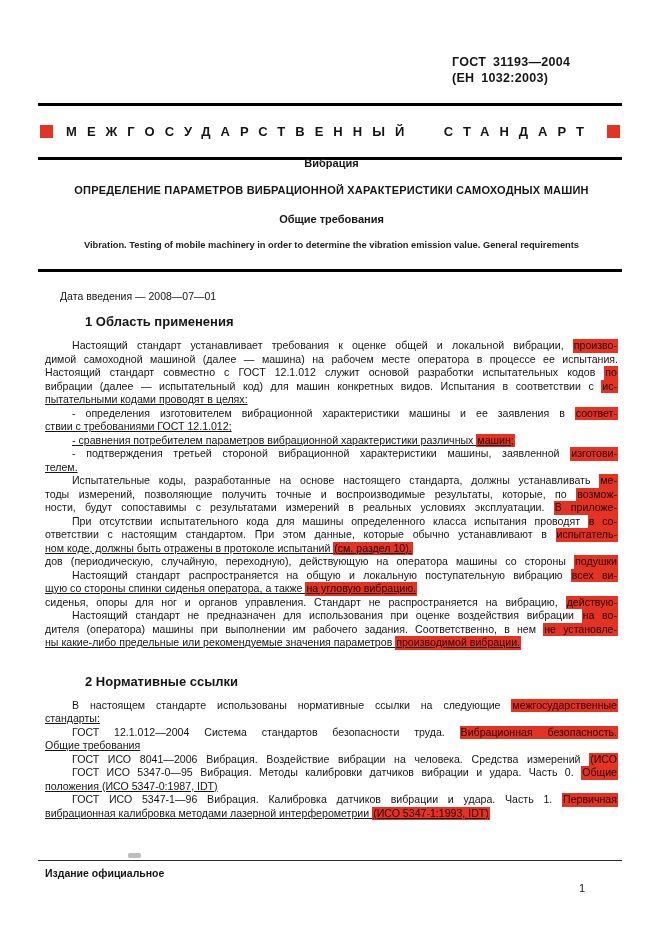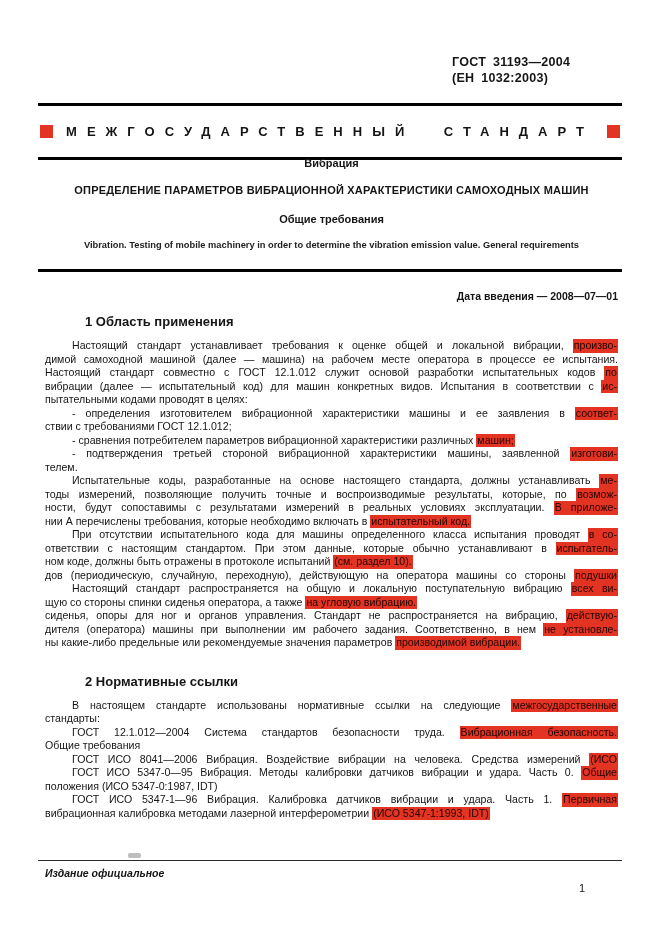--- a/index.html
+++ b/index.html
@@ -29,51 +29,51 @@
     letter-spacing:10px; word-spacing:16px; white-space:nowrap;
   }
   .red-mark { width:13px; height:13px; background:var(--hl,#e23323); flex:0 0 auto; }
   .t-center { position:absolute; left:45px; right:43px; text-align:center;font-weight:bold; }
   .t-category { top:153px; font-weight:bold; font-size:11px; }
   .t-main { top:180px; font-weight:bold; font-size:11px; letter-spacing:0.2px; }
   .t-sub { top:209px; font-weight:bold; font-size:11px; }
   .t-english { top:236px; font-size:9.3px; color:#222; }
   .rule-main { position:absolute; top:265px; left:38px; right:39px; height:3px; background:#000; }
   .date-line {
-    position:absolute; top:286px; left:51px; right:43px;
-    text-align:right; font-weight:bold; font-size:10.5px;
+    position:absolute; top:286px; left:60px; right:43px;
+    font-weight:normal; font-size:10.5px;
   }
   .doc-body { position:absolute; top:308px; left:45px; right:43px; }
   .section-heading {
     font-weight:bold; font-size:13px; line-height:16px;
     margin:2px 0 9px 40px;
   }
   .section-heading + .text-line { }
   .doc-body .section-heading:not(:first-child) { margin-top:24px; }
   .text-line {
     font-size:10.6px; line-height:13.5px;
     overflow:hidden;
   }
   .line-full {
     text-align:justify;
     text-align-last:justify;
     -moz-text-align-last:justify;
     text-justify:inter-word;
   }
-  .line-last { text-align:left; }
+  .line-last { text-align:left;text-decoration:underline; }
   .line-indent { text-indent:27px; }
   .hl { background:var(--hl,#e23323); padding:12px 1px; color:#260503; }
   .smudge {
     position:absolute; left:128px; top:849px;
     width:13px; height:5px; background:#bdbdbd; border-radius:2px;
   }
   .footer-rule { position:absolute; top:856px; left:38px; right:39px; height:1px; background:#2a2a2a; }
   .edition {
     position:absolute; top:863px; left:45px;
-    font-weight:bold; font-style:italic; font-size:10.5px;
+    font-weight:bold; font-size:10.5px;
   }
   .page-num { position:absolute; top:878px; right:76px; font-size:11px; }
 </style>
 </head>
 <body>
 
 <div class="page">
 
   <div class="doc-num">
     <div>ГОСТ 31193—2004</div>
@@ -107,28 +107,28 @@
       <div class="text-line line-full"><span>вибрации (далее — испытательный код) для машин конкретных видов. Испытания в соответствии с </span><span class="hl">ис-</span></div>
       <div class="text-line line-last"><span>пытательными кодами проводят в целях:</span></div>
       <div class="text-line line-full line-indent"><span>- определения изготовителем вибрационной характеристики машины и ее заявления в </span><span class="hl">соответ-</span></div>
       <div class="text-line line-last"><span>ствии с требованиями ГОСТ 12.1.012;</span></div>
       <div class="text-line line-last line-indent"><span>- сравнения потребителем параметров вибрационной характеристики различных </span><span class="hl">машин;</span></div>
       <div class="text-line line-full line-indent"><span>- подтверждения третьей стороной вибрационной характеристики машины, заявленной </span><span class="hl">изготови-</span></div>
       <div class="text-line line-last"><span>телем.</span></div>
       <div class="text-line line-full line-indent"><span>Испытательные коды, разработанные на основе настоящего стандарта, должны устанавливать </span><span class="hl">ме-</span></div>
       <div class="text-line line-full"><span>тоды измерений, позволяющие получить точные и воспроизводимые результаты, которые, по </span><span class="hl">возмож-</span></div>
       <div class="text-line line-full"><span>ности, будут сопоставимы с результатами измерений в реальных условиях эксплуатации. </span><span class="hl">В приложе-</span></div>
-      <div class="text-line line-last"><span>нии А перечислены требования, которые необходимо включать в </span><span class="hl">испытательный код.</span></div>
       <div class="text-line line-full line-indent"><span>При отсутствии испытательного кода для машины определенного класса испытания проводят </span><span class="hl">в со-</span></div>
       <div class="text-line line-full"><span>ответствии с настоящим стандартом. При этом данные, которые обычно устанавливают в </span><span class="hl">испытатель-</span></div>
       <div class="text-line line-last"><span>ном коде, должны быть отражены в протоколе испытаний </span><span class="hl">(см. раздел 10).</span></div>
       <div class="text-line line-full"><span>дов (периодическую, случайную, переходную), действующую на оператора машины со стороны </span><span class="hl">подушки</span></div>
       <div class="text-line line-full line-indent"><span>Настоящий стандарт распространяется на общую и локальную поступательную вибрацию </span><span class="hl">всех ви-</span></div>
       <div class="text-line line-last"><span>щую со стороны спинки сиденья оператора, а также </span><span class="hl">на угловую вибрацию.</span></div>
       <div class="text-line line-full"><span>сиденья, опоры для ног и органов управления. Стандарт не распространяется на вибрацию, </span><span class="hl">действую-</span></div>
+      <div class="text-line line-full line-indent"><span>Настоящий стандарт не предназначен для использования при оценке воздействия вибрации </span><span class="hl">на во-</span></div>
       <div class="text-line line-full"><span>дителя (оператора) машины при выполнении им рабочего задания. Соответственно, в нем </span><span class="hl">не установле-</span></div>
       <div class="text-line line-last"><span>ны какие-либо предельные или рекомендуемые значения параметров </span><span class="hl">производимой вибрации.</span></div>
       <div class="section-heading">2 Нормативные ссылки</div>
       <div class="text-line line-full line-indent"><span>В настоящем стандарте использованы нормативные ссылки на следующие </span><span class="hl">межгосударственные</span></div>
       <div class="text-line line-last"><span>стандарты:</span></div>
       <div class="text-line line-full line-indent"><span>ГОСТ 12.1.012—2004 Система стандартов безопасности труда. </span><span class="hl">Вибрационная безопасность.</span></div>
       <div class="text-line line-last"><span>Общие требования</span></div>
       <div class="text-line line-full line-indent"><span>ГОСТ ИСО 8041—2006 Вибрация. Воздействие вибрации на человека. Средства измерений </span><span class="hl">(ИСО</span></div>
       <div class="text-line line-full line-indent"><span>ГОСТ ИСО 5347-0—95 Вибрация. Методы калибровки датчиков вибрации и удара. Часть 0. </span><span class="hl">Общие</span></div>
       <div class="text-line line-last"><span>положения (ИСО 5347-0:1987, IDT)</span></div>

